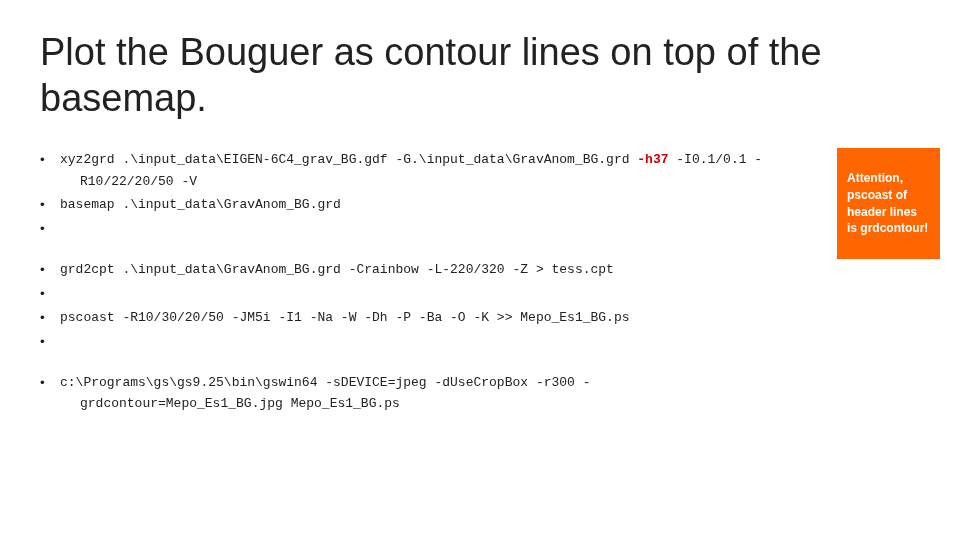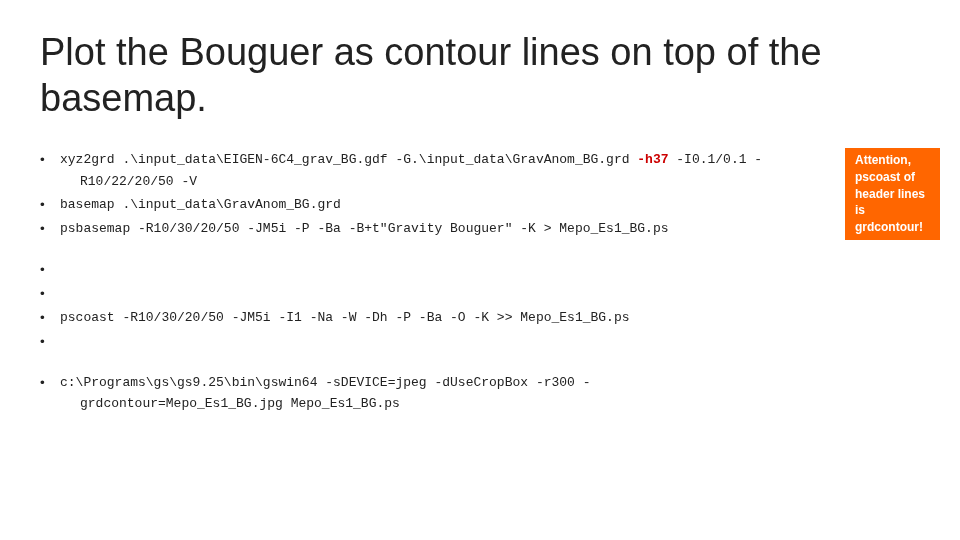--- a/index.html
+++ b/index.html
@@ -61,26 +61,26 @@
 
     .highlight-red {
       color: #cc0000;
       font-weight: bold;
     }
 
     .attention-box {
       position: absolute;
       top: 148px;
       right: 20px;
-      width: 95px;
+      width: 103px;
       background: #ff6600;
       color: #ffffff;
       font-size: 12px;
       font-weight: bold;
-      padding: 4px 10px;
+      padding: 22px 10px;
       line-height: 1.4;
       text-align: left;
     }
 
     .indent {
       margin-left: 20px;
     }
   </style>
 </head>
 <body>
@@ -98,27 +98,27 @@
           xyz2grd .\input_data\EIGEN-6C4_grav_BG.gdf -G.\input_data\GravAnom_BG.grd <span class="highlight-red">-h37</span> -I0.1/0.1 -<br>
           <span class="indent">R10/22/20/50 -V</span>
         </span>
       </div>
       <div class="bullet-item">
         <span class="bullet-dot">•</span>
         <span class="bullet-text">basemap .\input_data\GravAnom_BG.grd</span>
       </div>
       <div class="bullet-item">
         <span class="bullet-dot">•</span>
-        <span class="bullet-text">psbasemap -R10/30/20/50 -JM5i -P -Ba -B+t"Gravity Bouguer" -K &gt; Mepo_Es1_BG.ps</span>
       </div>
     </div>
 
     <div class="bullet-section">
       <div class="bullet-item">
         <span class="bullet-dot">•</span>
+        <span class="bullet-text">grd2cpt .\input_data\GravAnom_BG.grd -Crainbow -L-220/320 -Z &gt; tess.cpt</span>
       </div>
       <div class="bullet-item">
         <span class="bullet-dot">•</span>
       </div>
       <div class="bullet-item">
         <span class="bullet-dot">•</span>
         <span class="bullet-text">pscoast -R10/30/20/50 -JM5i -I1 -Na -W -Dh -P -Ba -O -K &gt;&gt; Mepo_Es1_BG.ps</span>
       </div>
       <div class="bullet-item">
         <span class="bullet-dot">•</span>

